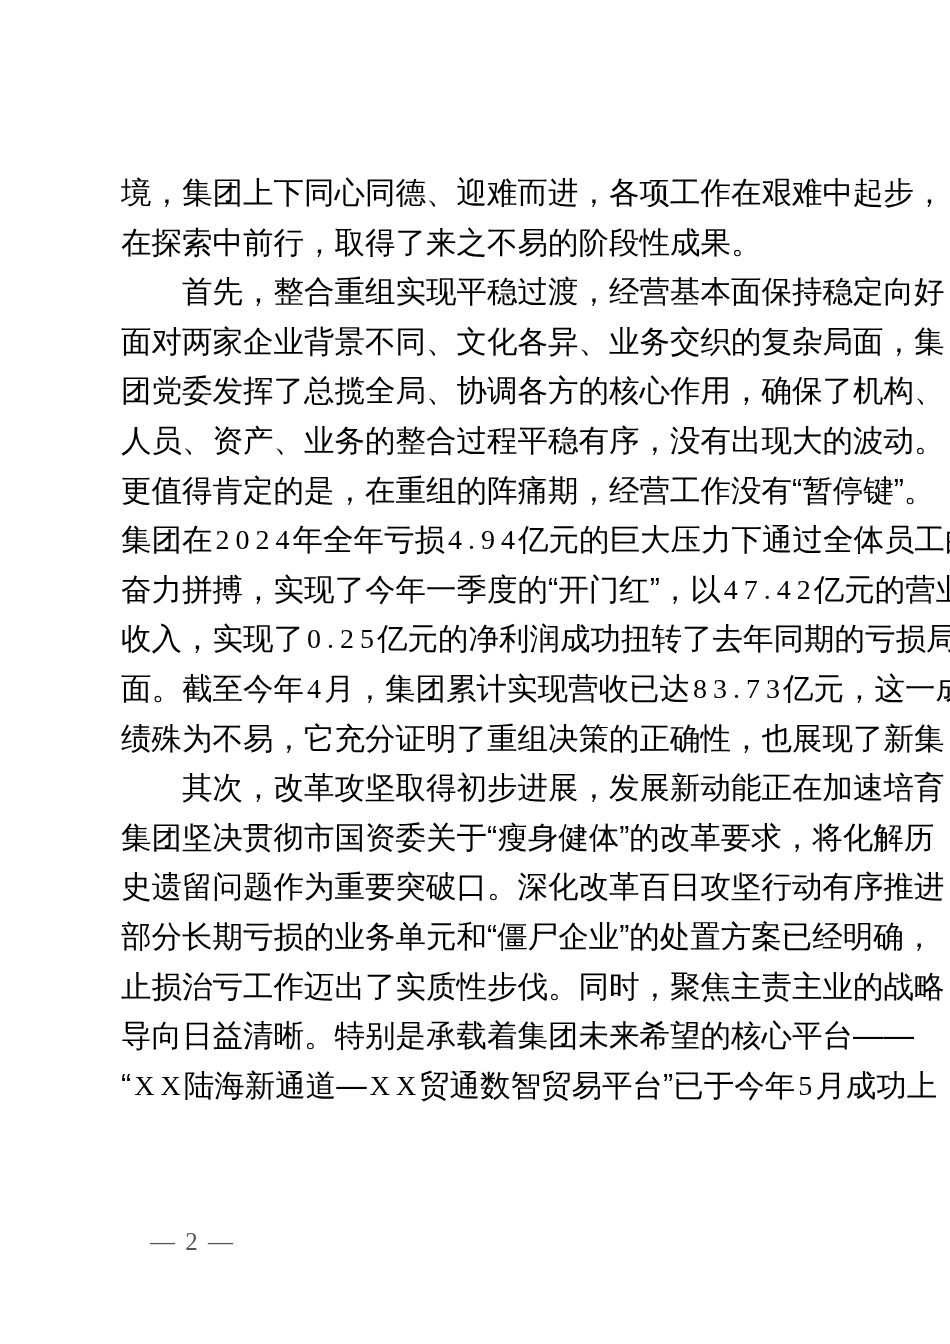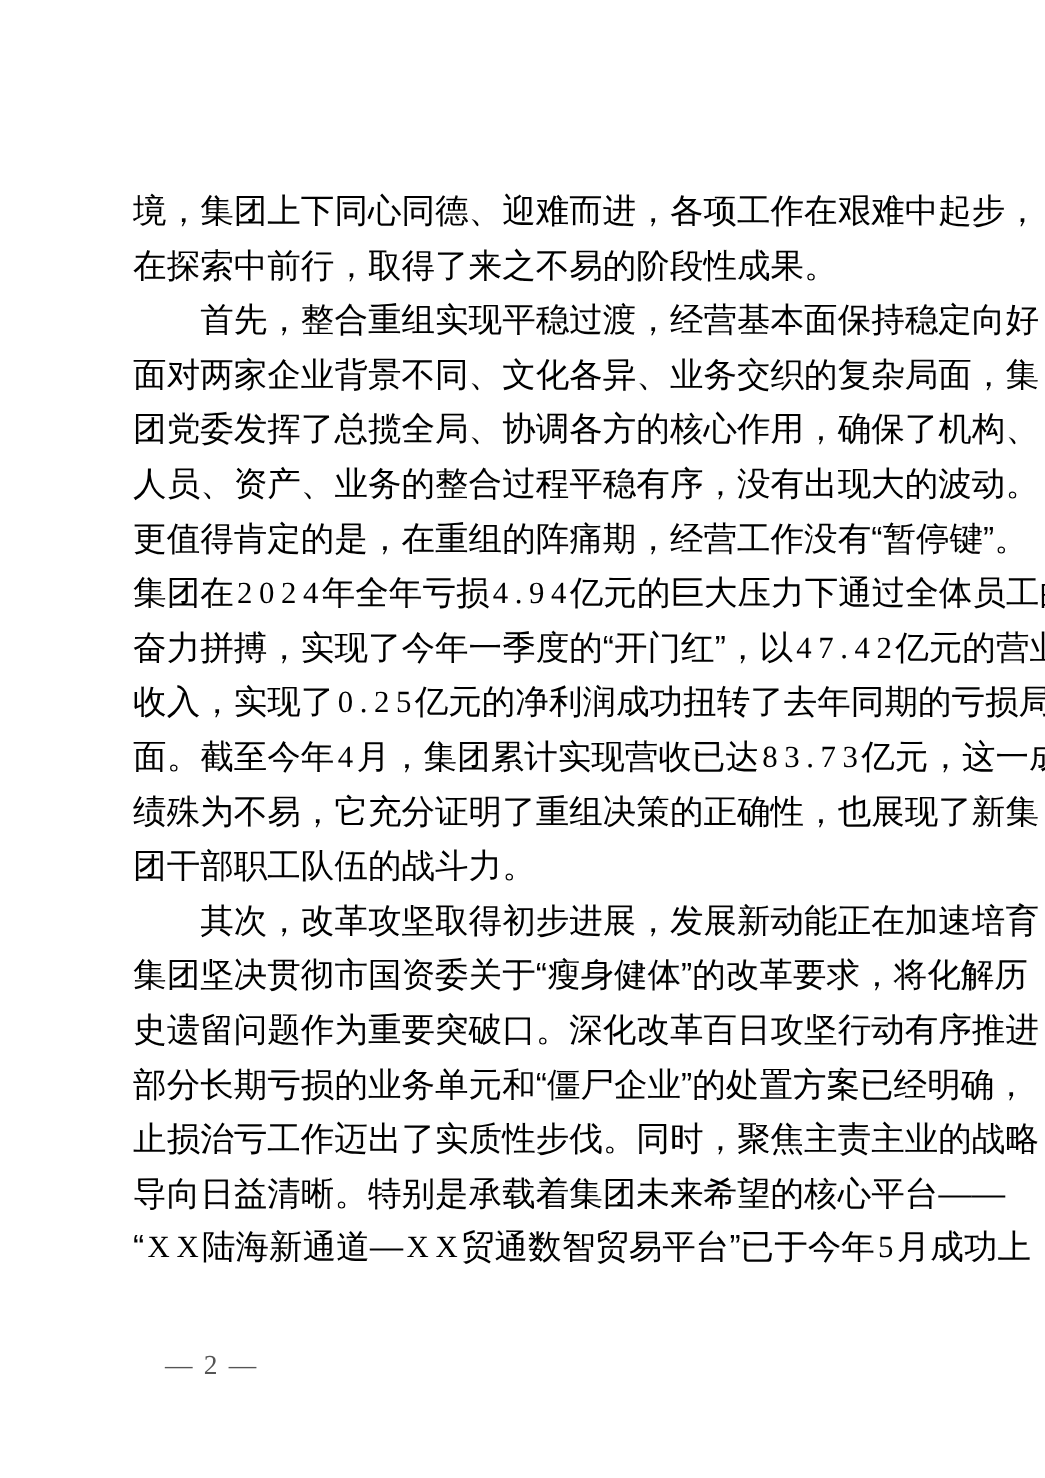--- a/index.html
+++ b/index.html
@@ -419,21 +419,20 @@
         <span>确</span>
         <span>性</span>
         <span>，</span>
         <span>也</span>
         <span>展</span>
         <span>现</span>
         <span>了</span>
         <span>新</span>
         <span>集</span>
       </div>
-    <div class="doc-line"><span><span>团</span><span>干</span><span>部</span><span>职</span><span>工</span><span>队</span><span>伍</span><span>的</span><span>战</span><span>斗</span><span>力</span><span>。</span></span></div>
     <div class="doc-line justify indent">
         <span>其</span>
         <span>次</span>
         <span>，</span>
         <span>改</span>
         <span>革</span>
         <span>攻</span>
         <span>坚</span>
         <span>取</span>
         <span>得</span>

